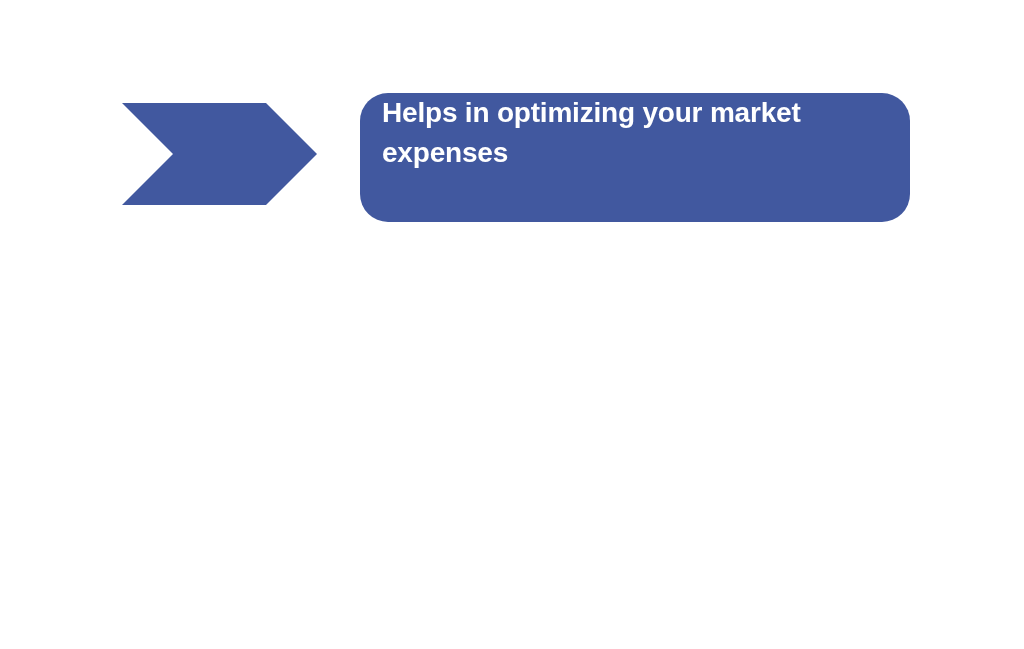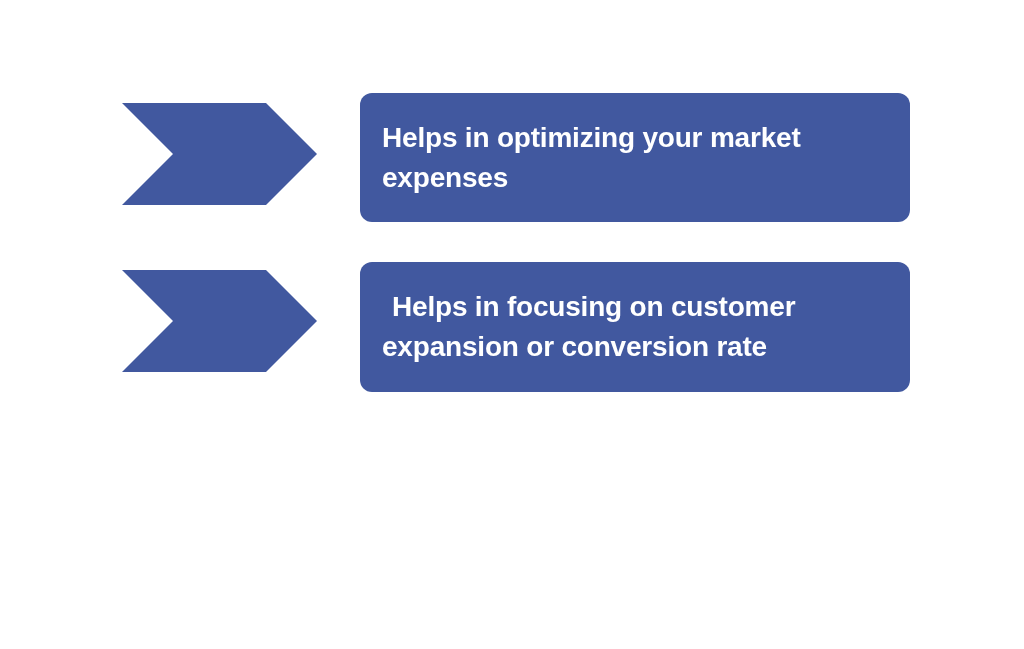--- a/index.html
+++ b/index.html
@@ -49,23 +49,23 @@
     display: block;
   }
 
   
   .box {
     position: absolute;
     left: 360px;
     width: 550px;
     box-sizing: border-box;
     background: #41589F;
-    border-radius: 12px;
+    border-radius: 28px;
     display: flex;
-    align-items: center;
+    align-items: flex-start;
     padding: 0 22px;
   }
   .row-0 .box { top: 0; height: 129px; }
   .row-1 .box { top: 0; height: 130px; }
   .row-2 .box { top: 0; height: 130px; }
 
   .box-text {
     color: #ffffff;
     font-size: 28px;
     font-weight: bold;
@@ -85,25 +85,15 @@
     <div class="arrow-wrap">
       <svg class="arrow" viewBox="0 0 195 102" preserveAspectRatio="none">
         <polygon points="0,0 144,0 195,51 144,102 0,102 51,51" fill="#41589F"></polygon>
       </svg>
     </div>
     <div class="box">
       <p class="box-text">Helps in optimizing your market expenses</p>
     </div>
   </div>
 
-  <div class="row row-1">
-    <div class="arrow-wrap">
-      <svg class="arrow" viewBox="0 0 195 102" preserveAspectRatio="none">
-        <polygon points="0,0 144,0 195,51 144,102 0,102 51,51" fill="#41589F"></polygon>
-      </svg>
-    </div>
-    <div class="box">
-      <p class="box-text">Helps in focusing on customer expansion or conversion rate</p>
-    </div>
-  </div>
 
 
 </div>
 
 </body></html>

